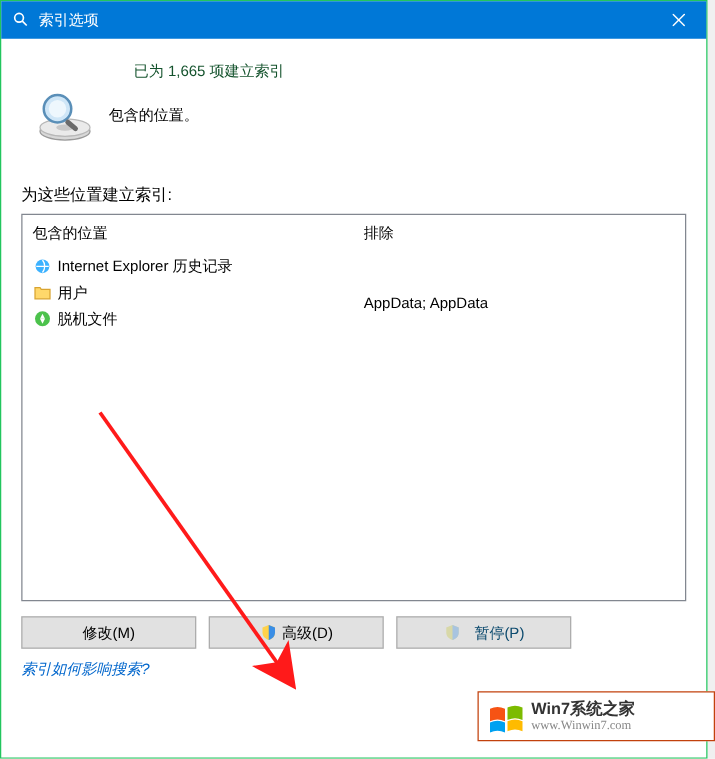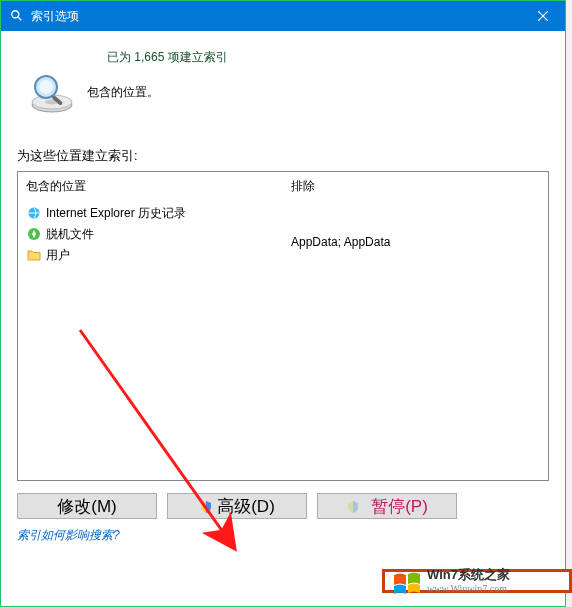--- a/index.html
+++ b/index.html
@@ -69,48 +69,48 @@
   .list-item .item-icon { width: 16px; height:16px; margin-right: 4px; display:inline-flex; align-items:center; justify-content:center;}
   .exclude-text { font-size: 12px; margin-top: 40px; color:#000;}
 
   .button-row {
     display: flex; gap: 10px; margin-top: 12px; align-items:center;
   }
   .btn {
     width: 140px; height: 26px;
     background: #e1e1e1;
     border: 1px solid #adadad;
-    font-size: 17px;
+    font-size: 12px;
     display: inline-flex; align-items: center; justify-content: center;
     gap: 4px;
     color:#000;
     cursor: pointer;
   }
-  .btn.disabled { color: #be185d; cursor: default; gap: 11px;}
+  .btn.disabled { color: #0c4a6e; cursor: default; gap: 11px;}
   .shield { width:14px; height:14px; display:inline-block;}
 
   .help-link {
     color: #0066cc; font-size: 12px; margin-top: 8px; display:inline-block;
     cursor: pointer;
     font-style: italic;
   }
 
   
   .arrow-svg {
     position: absolute; left: 60px; top: 320px; pointer-events: none;
     width: 220px; height: 260px;
   }
 
   
   .watermark {
     position: absolute;
     right: 0; bottom: 14px;
-    width: 190px; height: 24px;
+    width: 190px; height: 40px;
     background: #fff;
-    border: 3px solid #c2410c;
+    border: 1px solid #c2410c;
     display: flex; align-items: center;
     padding: 2px 6px;
     gap:4px;
   }
   .watermark .wm-logo { width:32px; height:32px;}
   .watermark .wm-text { display:flex; flex-direction:column; line-height:1.1;}
   .watermark .wm-text .l1 { font-size:13px; font-weight:bold; color:#333;}
   .watermark .wm-text .l2 { font-size:10px; color:#888;font-family:Liberation Serif, serif;}
 </style>
 </head>
@@ -166,35 +166,35 @@
                 <circle cx="7" cy="7" r="5.5" fill="#3db2ff"></circle>
                 <path d="M2 7h10M7 2a8 8 0 010 10" stroke="#fff" stroke-width="1" fill="none"></path>
               </svg>
           </span>
           <span>Internet Explorer 历史记录</span>
         </div>
 
         <div class="list-item">
           <span class="item-icon">
             <svg width="14" height="14" viewBox="0 0 14 14">
+                <path d="M1 3h4l1 1.5h7v7.5H1z" fill="#ffd86b" stroke="#d9a430"></path>
+              </svg>
+          </span>
+          <span>用户</span>
+        </div>
+
+        <div class="list-item">
+          <span class="item-icon">
+            <svg width="14" height="14" viewBox="0 0 14 14">
                 <circle cx="7" cy="7" r="6" fill="#4cc24c"></circle>
                 <path d="M7 3l2 4H5z" fill="#fff"></path>
                 <path d="M7 11l-2-4h4z" fill="#fff"></path>
               </svg>
           </span>
           <span>脱机文件</span>
-        </div>
-
-        <div class="list-item">
-          <span class="item-icon">
-            <svg width="14" height="14" viewBox="0 0 14 14">
-                <path d="M1 3h4l1 1.5h7v7.5H1z" fill="#ffd86b" stroke="#d9a430"></path>
-              </svg>
-          </span>
-          <span>用户</span>
         </div>
       </div>
 
       <div class="list-col">
         <div class="col-header">排除</div>
         <div class="exclude-text">AppData; AppData</div>
       </div>
     </div>
 
     <div class="button-row">

